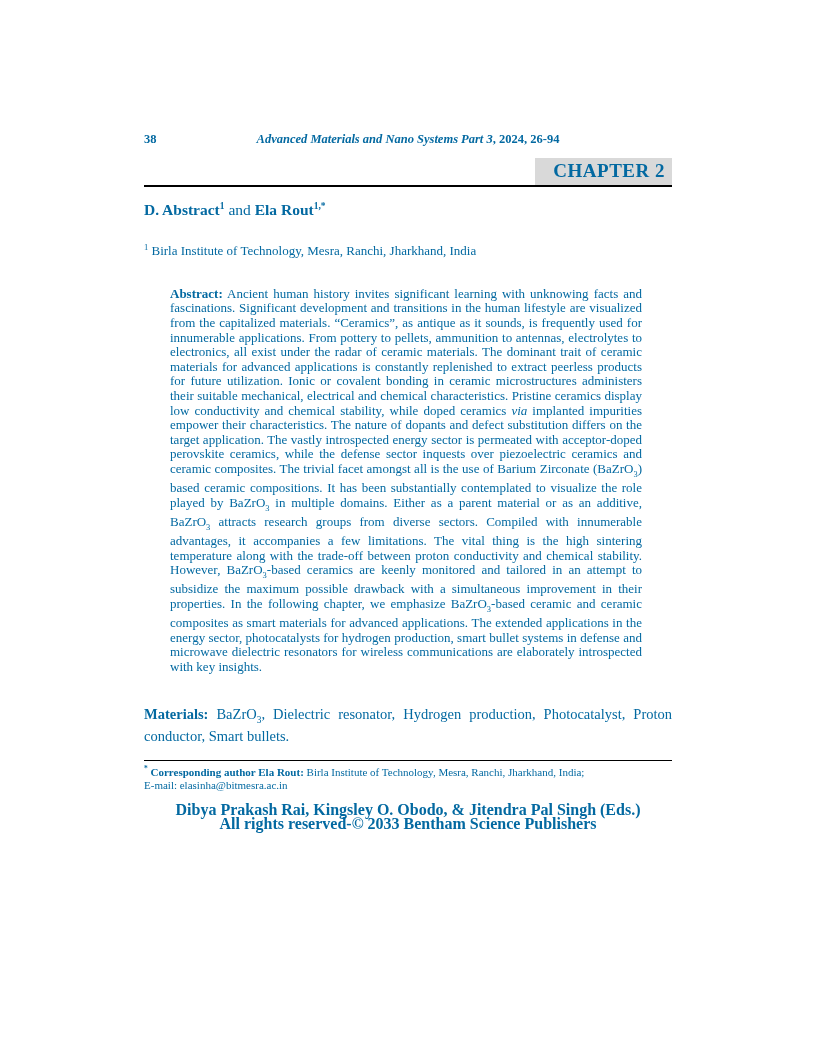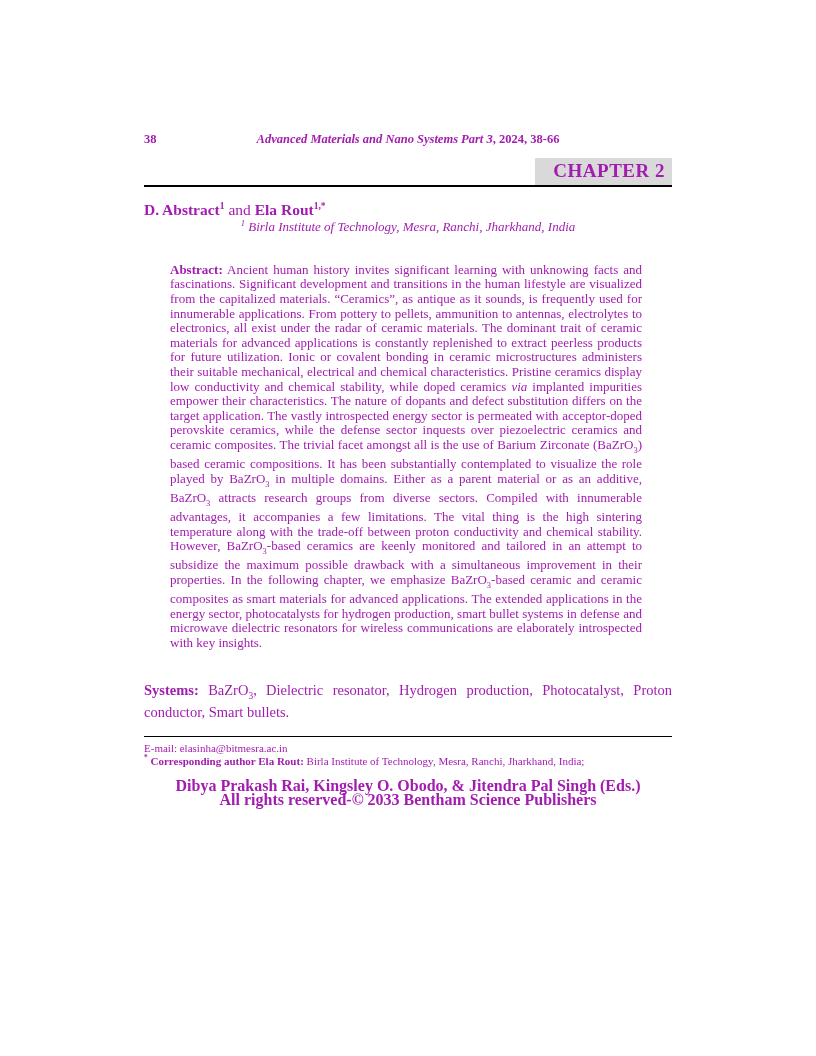--- a/index.html
+++ b/index.html
@@ -3,21 +3,21 @@
 <meta charset="utf-8">
 <style>
   * { margin: 0; padding: 0; box-sizing: border-box; }
   html, body { background: #ffffff; }
   .page {
     position: relative;
     width: 816px;
     height: 1056px;
     background: #ffffff;
     font-family: "Liberation Serif", serif;
-    color: #a21caf;
+    color: #0369a1;
     overflow: hidden;
   }
   .content {
     position: absolute;
     left: 144px;
     top: 132px;
     width: 528px;
   }
   
   .running-head {
@@ -63,24 +63,22 @@
   
   .authors-line {
     margin-top: 14px;
     font-size: 15.5px;
   }
   .author-name { font-weight: bold; }
   .author-sup { font-weight: bold; font-size: 9.5px; vertical-align: super; line-height: 0; }
   .author-connector { font-weight: normal; }
   
   .affiliation-line {
-    margin-top: 0;
+    margin-top: 24px;
     font-size: 13px;
-    font-style: italic;
-    text-align: center;
   }
   .affil-sup { font-size: 8.5px; vertical-align: super; line-height: 0; }
   
   .abstract-block {
     margin: 28px 30px 0 26px;
     font-size: 13px;
     line-height: 14.6px;
     text-align: justify;
   }
   .abstract-block .lead-label { font-weight: bold; }
@@ -116,42 +114,42 @@
   }
 </style>
 </head>
 <body>
 
 <div class="page">
   <div class="content">
 
     <div class="running-head">
       <span class="page-number">38</span>
-      <span class="running-title"><span class="rt-italic">Advanced Materials and Nano Systems Part 3</span><span class="rt-roman">, 2024, 38-66</span></span>
+      <span class="running-title"><span class="rt-italic">Advanced Materials and Nano Systems Part 3</span><span class="rt-roman">, 2024, 26-94</span></span>
       <span></span>
     </div>
 
     <div class="chapter-rule-row">
       <span class="chapter-badge">CHAPTER 2</span>
     </div>
 
 
     <div class="authors-line"><span class="author-name">D. Abstract</span><span class="author-sup">1</span><span class="author-connector"> and </span><span class="author-name">Ela Rout</span><span class="author-sup">1,*</span></div>
 
     <div class="affiliation-line"><span class="affil-sup">1</span><span> Birla Institute of Technology, Mesra, Ranchi, Jharkhand, India</span></div>
 
     <p class="abstract-block"><span class="lead-label">Abstract:</span> <span>Ancient human history invites significant learning with unknowing facts and fascinations. Significant development and transitions in the human lifestyle are visualized from the capitalized materials. “Ceramics”, as antique as it sounds, is frequently used for innumerable applications. From pottery to pellets, ammunition to antennas, electrolytes to electronics, all exist under the radar of ceramic materials. The dominant trait of ceramic materials for advanced applications is constantly replenished to extract peerless products for future utilization. Ionic or covalent bonding in ceramic microstructures administers their suitable mechanical, electrical and chemical characteristics. Pristine ceramics display low conductivity and chemical stability, while doped ceramics <em>via</em> implanted impurities empower their characteristics. The nature of dopants and defect substitution differs on the target application. The vastly introspected energy sector is permeated with acceptor-doped perovskite ceramics, while the defense sector inquests over piezoelectric ceramics and ceramic composites. The trivial facet amongst all is the use of Barium Zirconate (BaZrO<sub>3</sub>) based ceramic compositions. It has been substantially contemplated to visualize the role played by BaZrO<sub>3</sub> in multiple domains. Either as a parent material or as an additive, BaZrO<sub>3</sub> attracts research groups from diverse sectors. Compiled with innumerable advantages, it accompanies a few limitations. The vital thing is the high sintering temperature along with the trade-off between proton conductivity and chemical stability. However, BaZrO<sub>3</sub>-based ceramics are keenly monitored and tailored in an attempt to subsidize the maximum possible drawback with a simultaneous improvement in their properties. In the following chapter, we emphasize BaZrO<sub>3</sub>-based ceramic and ceramic composites as smart materials for advanced applications. The extended applications in the energy sector, photocatalysts for hydrogen production, smart bullet systems in defense and microwave dielectric resonators for wireless communications are elaborately introspected with key insights.</span></p>
 
-    <p class="keywords-block"><span class="lead-label">Systems:</span> <span>BaZrO<sub>3</sub>, Dielectric resonator, Hydrogen production, Photocatalyst, Proton conductor, Smart bullets.</span></p>
+    <p class="keywords-block"><span class="lead-label">Materials:</span> <span>BaZrO<sub>3</sub>, Dielectric resonator, Hydrogen production, Photocatalyst, Proton conductor, Smart bullets.</span></p>
 
     <div class="footnote-rule"></div>
 
     <div class="footnote-block">
+      <div><span class="footnote-sup">*</span> <span class="footnote-label">Corresponding author Ela Rout:</span><span> Birla Institute of Technology, Mesra, Ranchi, Jharkhand, India;</span></div>
       <div>E-mail: elasinha@bitmesra.ac.in</div>
-      <div><span class="footnote-sup">*</span> <span class="footnote-label">Corresponding author Ela Rout:</span><span> Birla Institute of Technology, Mesra, Ranchi, Jharkhand, India;</span></div>
     </div>
 
     <div class="publisher-block">
       <div>Dibya Prakash Rai, Kingsley O. Obodo, &amp; Jitendra Pal Singh (Eds.)</div>
       <div>All rights reserved-© 2033 Bentham Science Publishers</div>
     </div>
 
   </div>
 </div>
 

